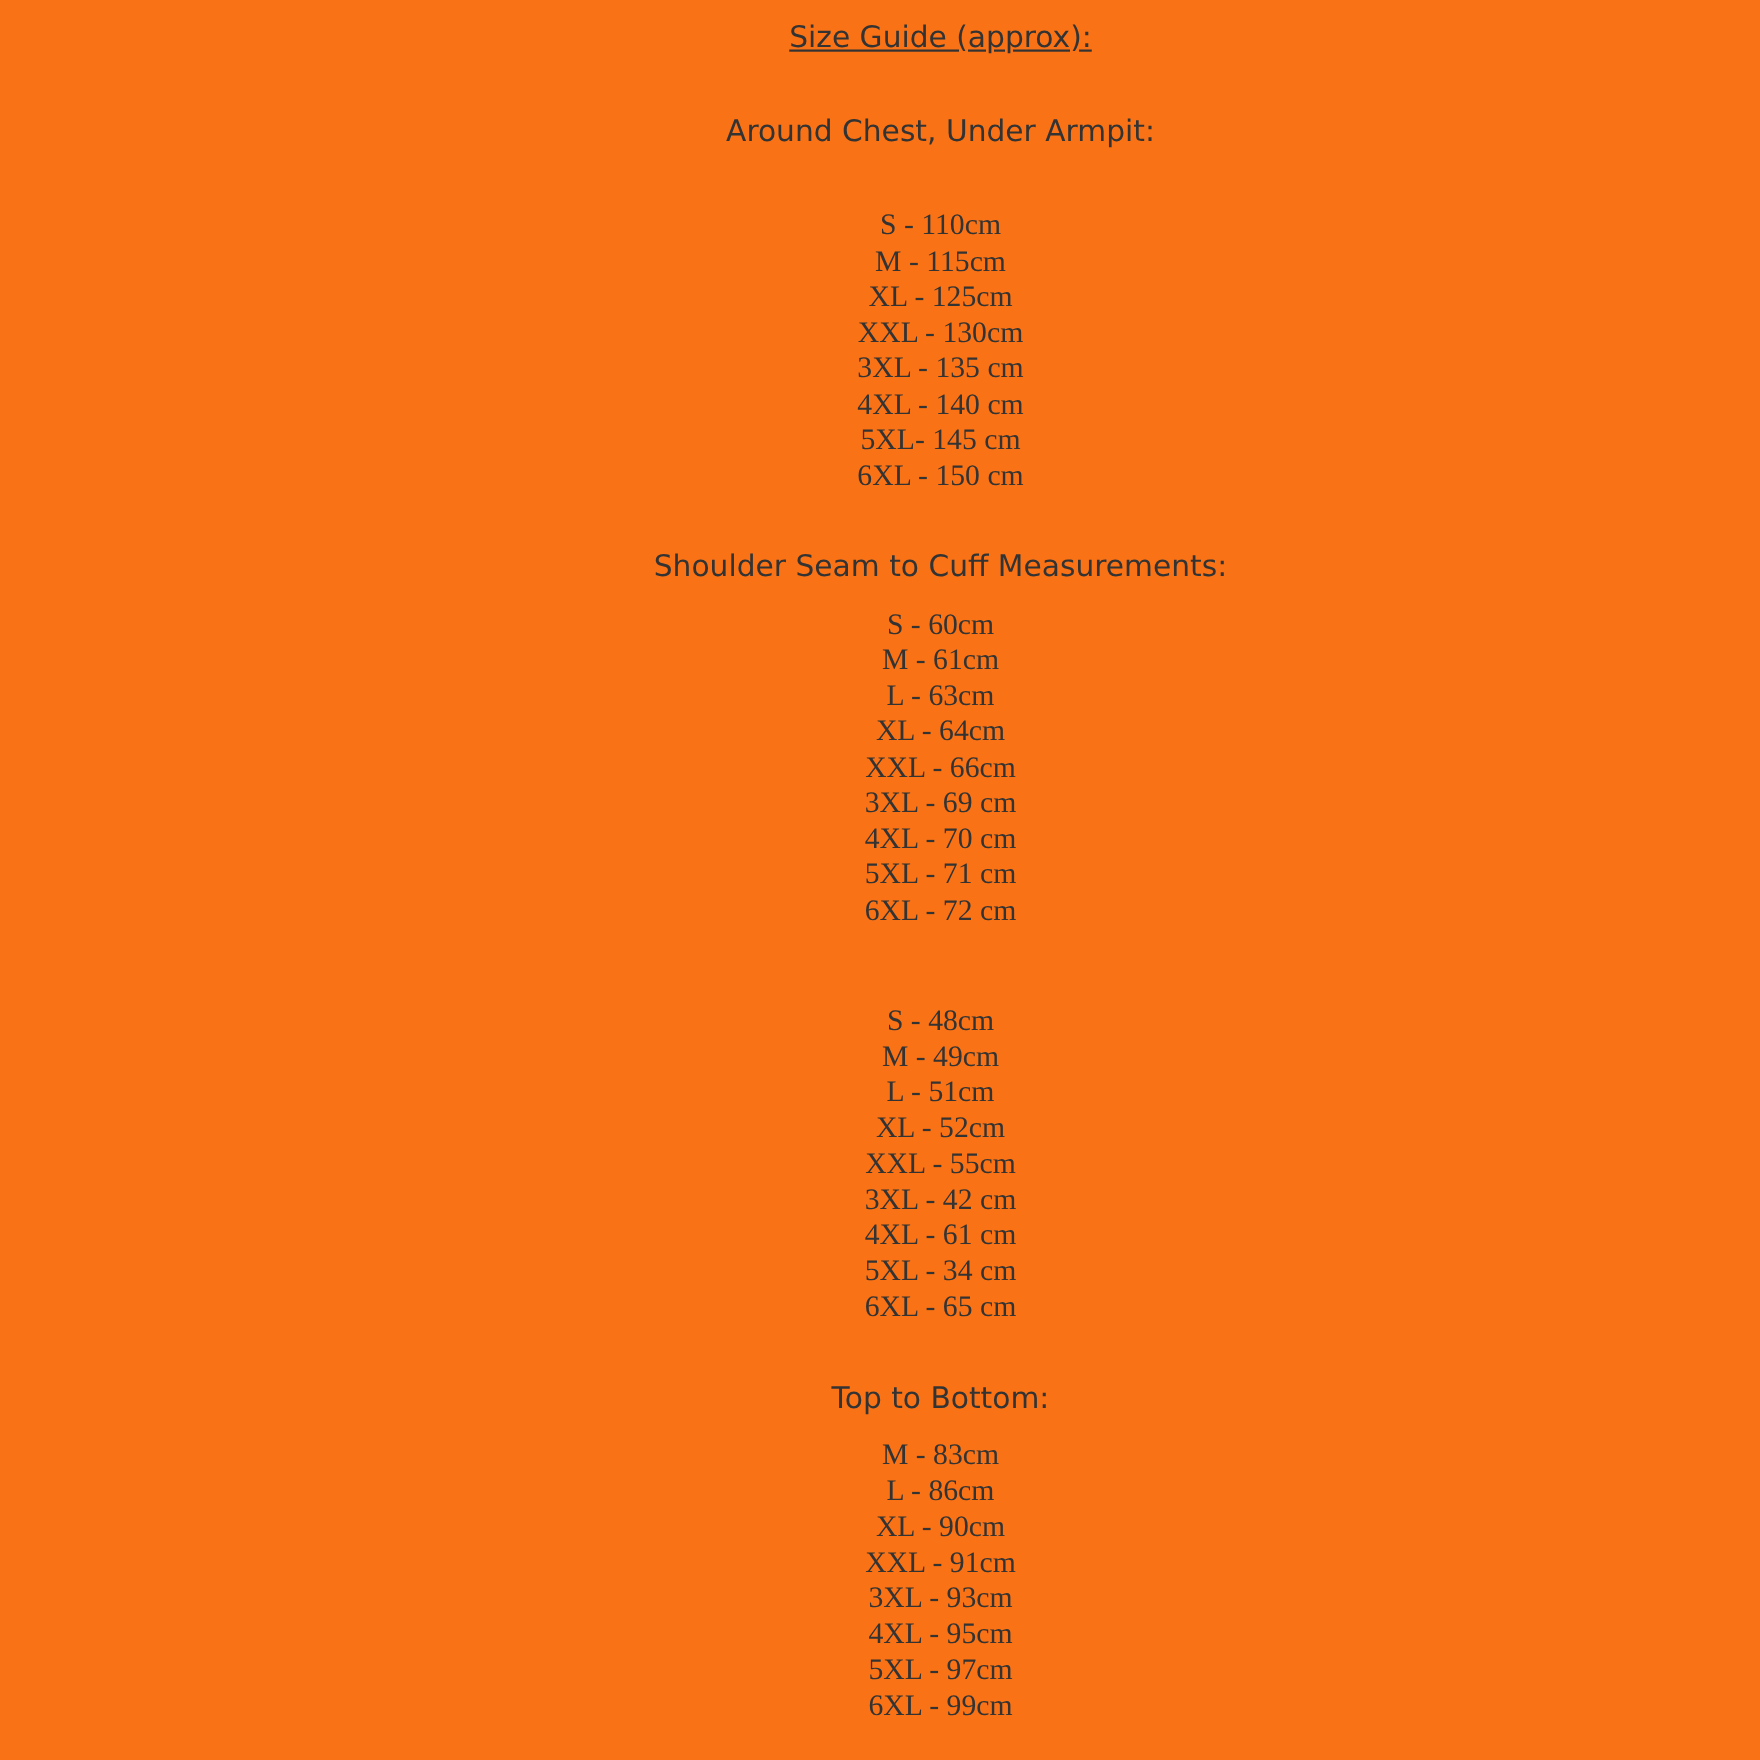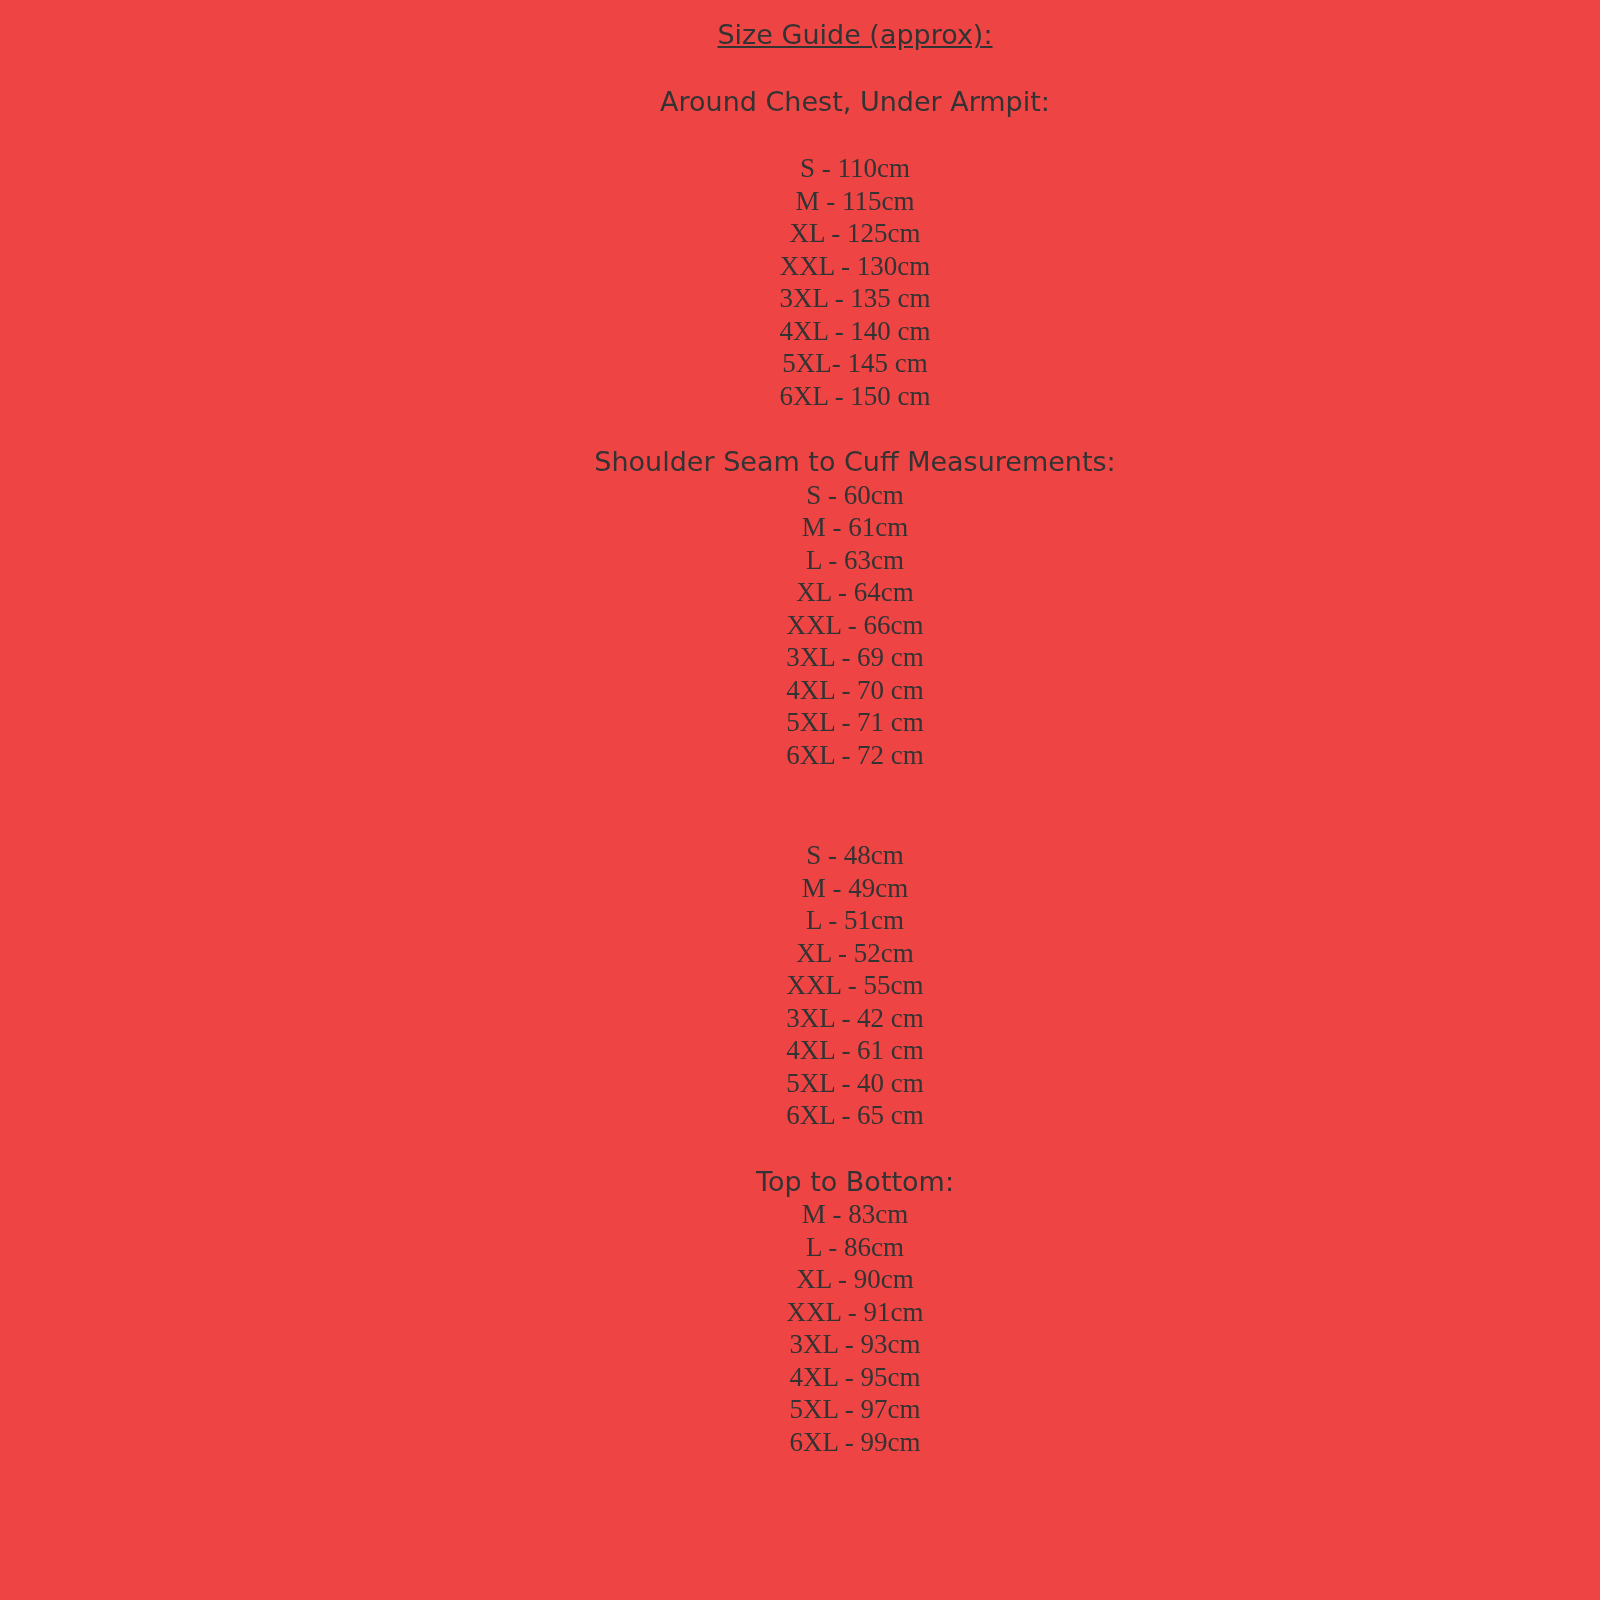--- a/index.html
+++ b/index.html
@@ -3,41 +3,41 @@
 <meta charset="utf-8">
 <style>
   html, body {
     margin: 0;
     padding: 0;
     background: #ffffff;
   }
   .page {
     width: 1600px;
     height: 1600px;
-    background: #ef4444;
+    background: #f97316;
     overflow: hidden;
     font-family: "DejaVu Sans", "Liberation Sans", sans-serif;
     color: #333333;
   }
   .content {
     padding-top: 19px;
     padding-left: 110px; 
     text-align: center;
     font-size: 27px;
     line-height: 32.5px;
   }
   .doc-title {
     font-size: 27px;
     font-weight: normal;
     margin: 0;
     text-decoration: underline;
     line-height: 32.5px;
   }
   .section-heading {
-    margin: 0;
+    margin: 18px;
   }
   .size-row {
     margin: 0;
     font-family: Liberation Serif, serif;
   }
   .spacer {
     height: 34px;
   }
 </style>
 </head>
@@ -81,21 +81,21 @@
 
     <section>
       <div class="spacer"></div>
       <div class="size-row">S - 48cm</div>
       <div class="size-row">M - 49cm</div>
       <div class="size-row">L - 51cm</div>
       <div class="size-row">XL - 52cm</div>
       <div class="size-row">XXL - 55cm</div>
       <div class="size-row">3XL - 42 cm</div>
       <div class="size-row">4XL - 61 cm</div>
-      <div class="size-row">5XL - 40 cm</div>
+      <div class="size-row">5XL - 34 cm</div>
       <div class="size-row">6XL - 65 cm</div>
     </section>
 
     <div class="spacer"></div>
 
     <section>
       <div class="section-heading">Top to Bottom:</div>
       <div class="size-row">M - 83cm</div>
       <div class="size-row">L - 86cm</div>
       <div class="size-row">XL - 90cm</div>

